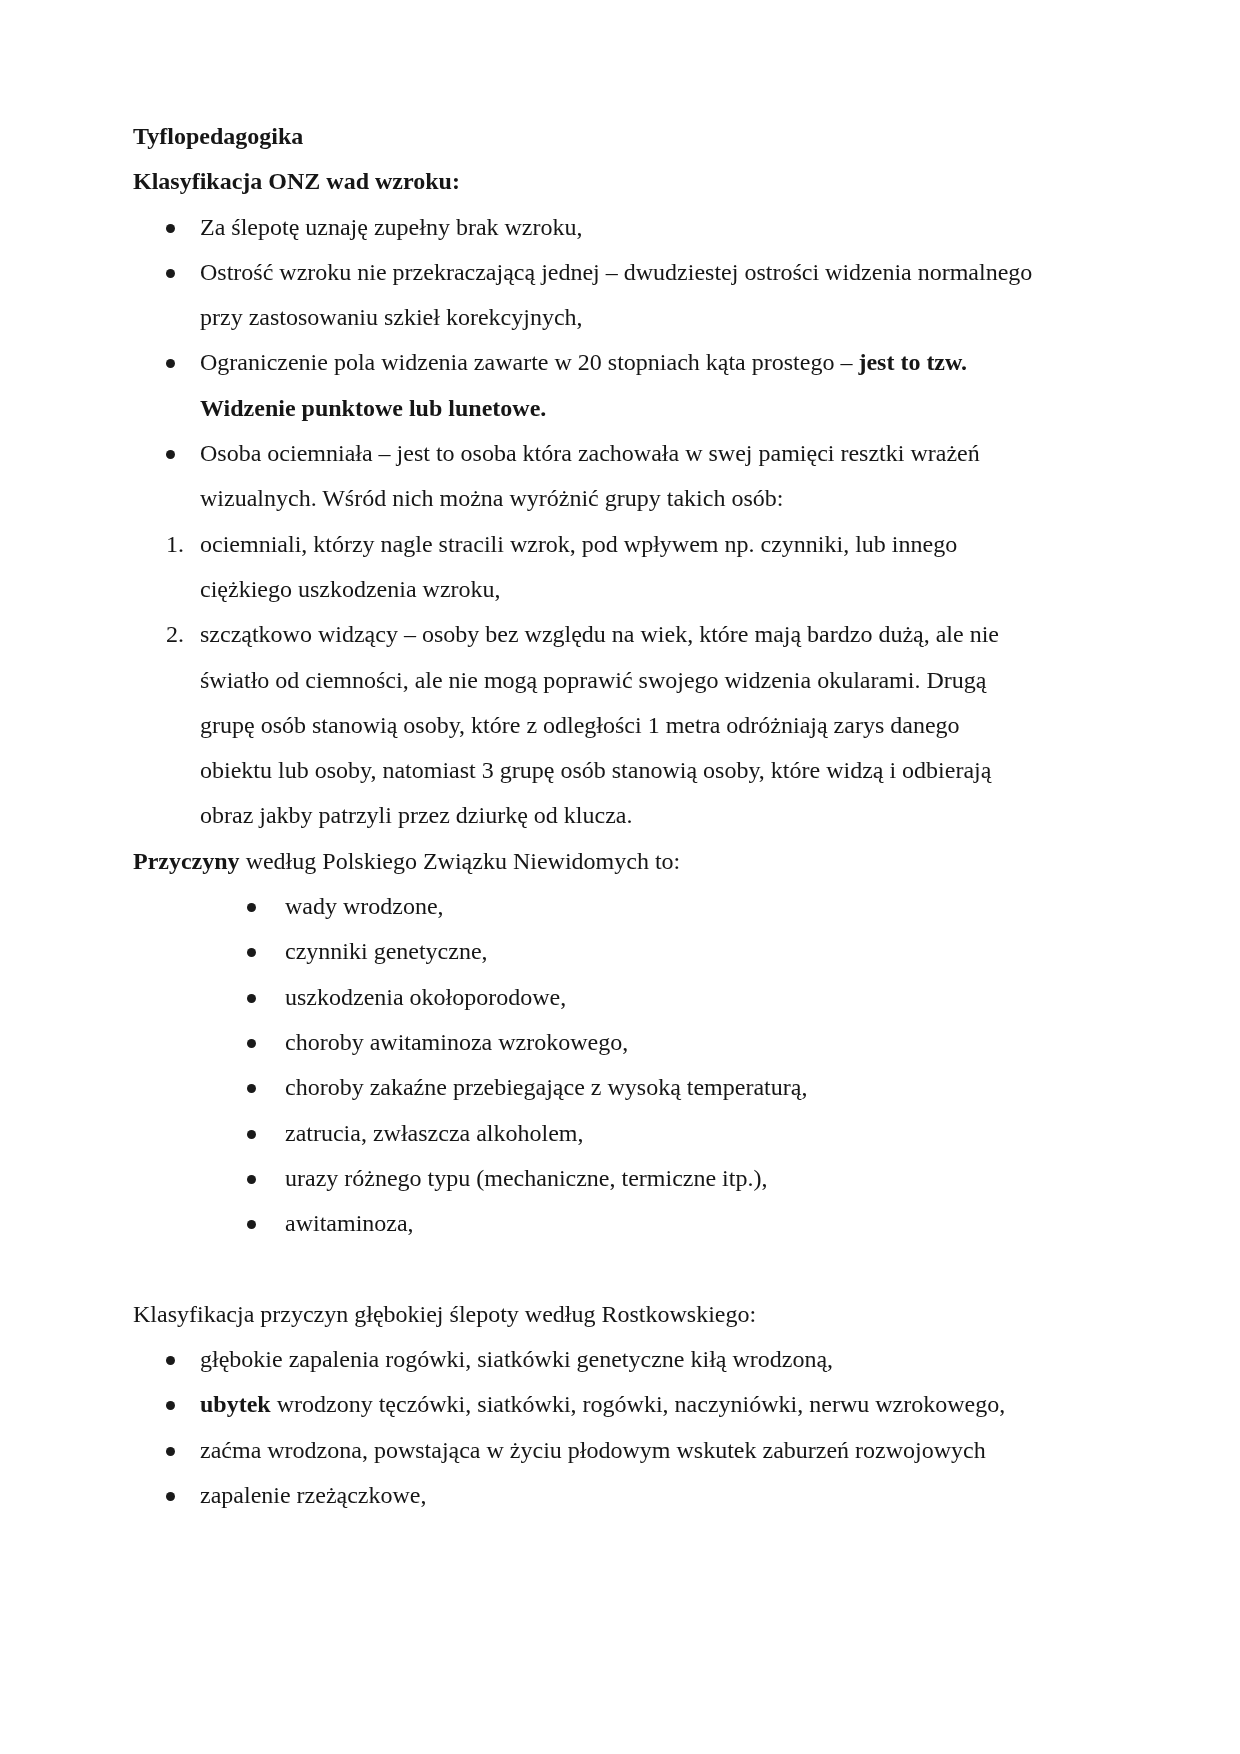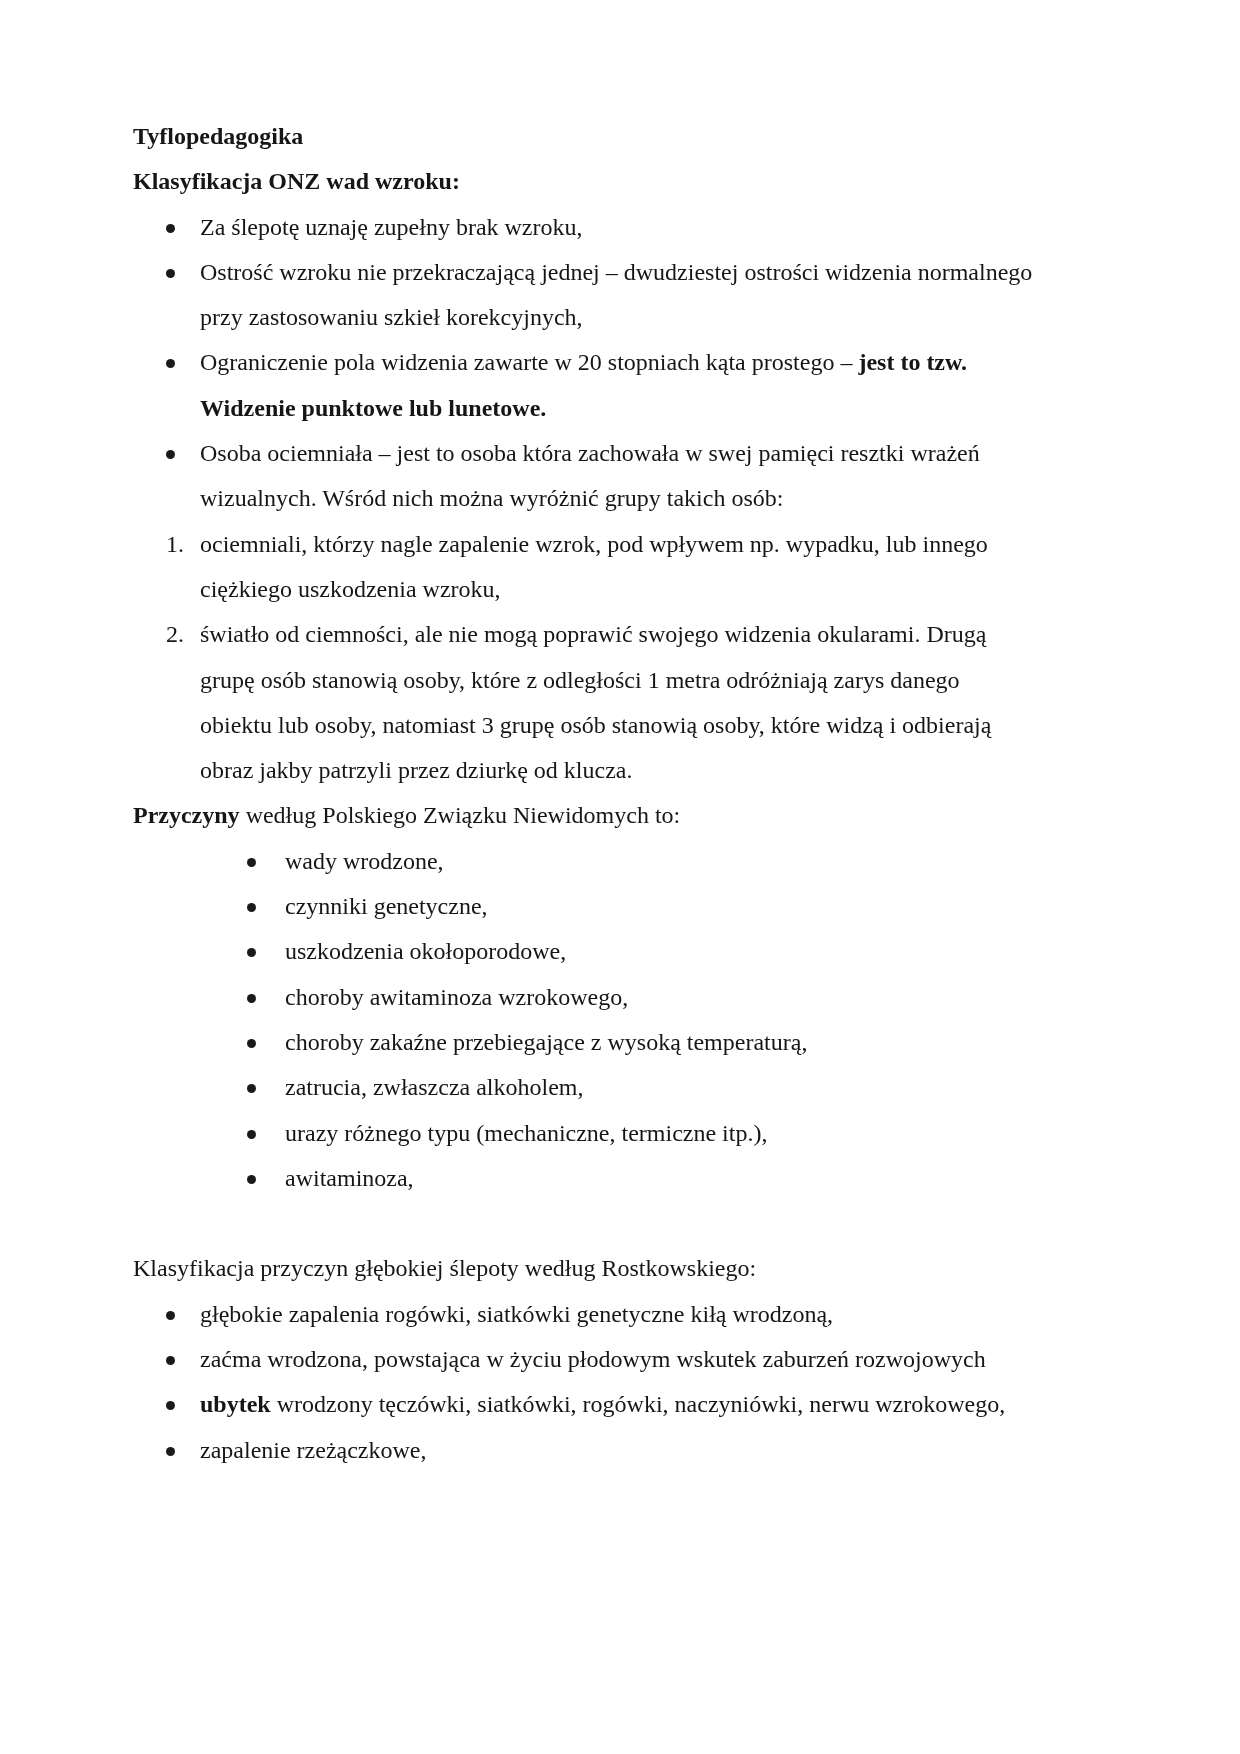--- a/index.html
+++ b/index.html
@@ -64,25 +64,25 @@
     </div>
     <div class="block lvl1">
       <div class="line"><span class="marker dot"></span><span>Ograniczenie pola widzenia zawarte w 20 stopniach kąta prostego – </span><span class="b">jest to tzw.</span></div>
       <div class="line"><span class="b">Widzenie punktowe lub lunetowe.</span></div>
     </div>
     <div class="block lvl1">
       <div class="line"><span class="marker dot"></span><span>Osoba ociemniała – jest to osoba która zachowała w swej pamięci resztki wrażeń</span></div>
       <div class="line"><span>wizualnych. Wśród nich można wyróżnić grupy takich osób:</span></div>
     </div>
     <div class="block lvl1">
-      <div class="line"><span class="marker num">1.</span><span>ociemniali, którzy nagle zapalenie wzrok, pod wpływem np. wypadku, lub innego</span></div>
+      <div class="line"><span class="marker num">1.</span><span>ociemniali, którzy nagle stracili wzrok, pod wpływem np. czynniki, lub innego</span></div>
       <div class="line"><span>ciężkiego uszkodzenia wzroku,</span></div>
     </div>
     <div class="block lvl1">
-      <div class="line"><span class="marker num">2.</span></div>
+      <div class="line"><span class="marker num">2.</span><span>szczątkowo widzący – osoby bez względu na wiek, które mają bardzo dużą, ale nie</span></div>
       <div class="line"><span>światło od ciemności, ale nie mogą poprawić swojego widzenia okularami. Drugą</span></div>
       <div class="line"><span>grupę osób stanowią osoby, które z odległości 1 metra odróżniają zarys danego</span></div>
       <div class="line"><span>obiektu lub osoby, natomiast 3 grupę osób stanowią osoby, które widzą i odbierają</span></div>
       <div class="line"><span>obraz jakby patrzyli przez dziurkę od klucza.</span></div>
     </div>
     <div class="block">
       <div class="line"><span class="b">Przyczyny</span><span> według Polskiego Związku Niewidomych to:</span></div>
     </div>
     <div class="block lvl2">
       <div class="line"><span class="marker dot"></span><span>wady wrodzone,</span></div>
@@ -109,21 +109,21 @@
       <div class="line"><span class="marker dot"></span><span>awitaminoza,</span></div>
     </div>
     <div class="block spacer"></div>
     <div class="block">
       <div class="line"><span>Klasyfikacja przyczyn głębokiej ślepoty według Rostkowskiego:</span></div>
     </div>
     <div class="block lvl1">
       <div class="line"><span class="marker dot"></span><span>głębokie zapalenia rogówki, siatkówki genetyczne kiłą wrodzoną,</span></div>
     </div>
     <div class="block lvl1">
-      <div class="line"><span class="marker dot"></span><span>zaćma wrodzona, powstająca w życiu płodowym wskutek zaburzeń rozwojowych</span></div>
+      <div class="line"><span class="marker dot"></span><span class="b">ubytek</span><span> wrodzony tęczówki, siatkówki, rogówki, naczyniówki, nerwu wzrokowego,</span></div>
     </div>
     <div class="block lvl1">
-      <div class="line"><span class="marker dot"></span><span class="b">ubytek</span><span> wrodzony tęczówki, siatkówki, rogówki, naczyniówki, nerwu wzrokowego,</span></div>
+      <div class="line"><span class="marker dot"></span><span>zaćma wrodzona, powstająca w życiu płodowym wskutek zaburzeń rozwojowych</span></div>
     </div>
     <div class="block lvl1">
       <div class="line"><span class="marker dot"></span><span>zapalenie rzeżączkowe,</span></div>
     </div>
   </div>
 
 </body></html>

